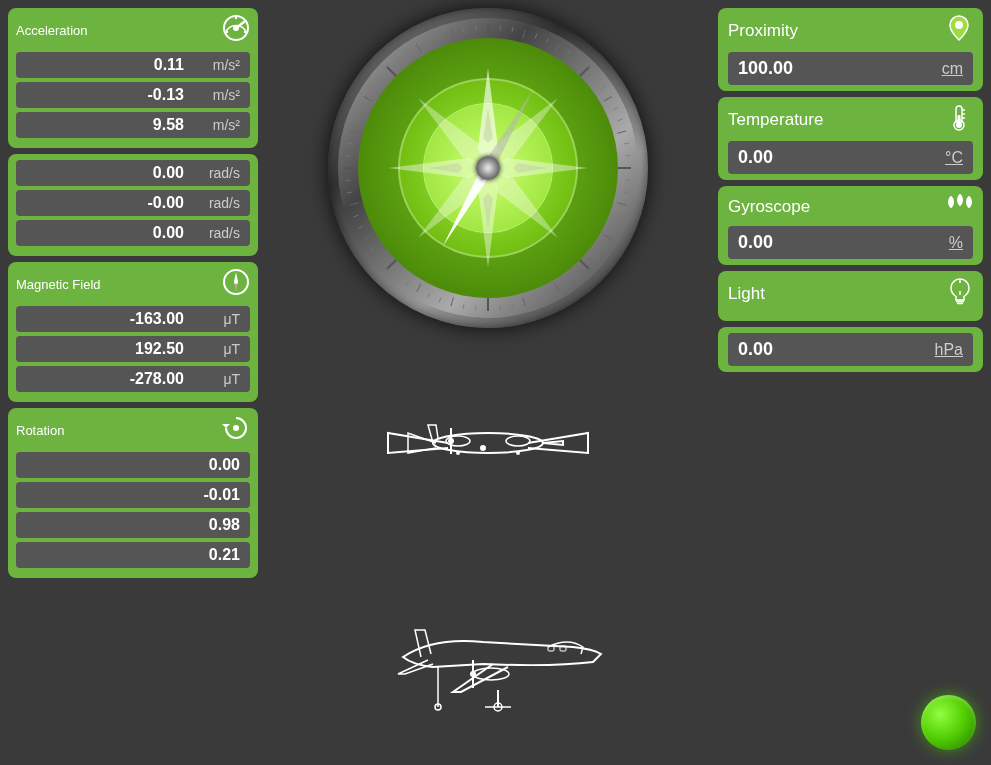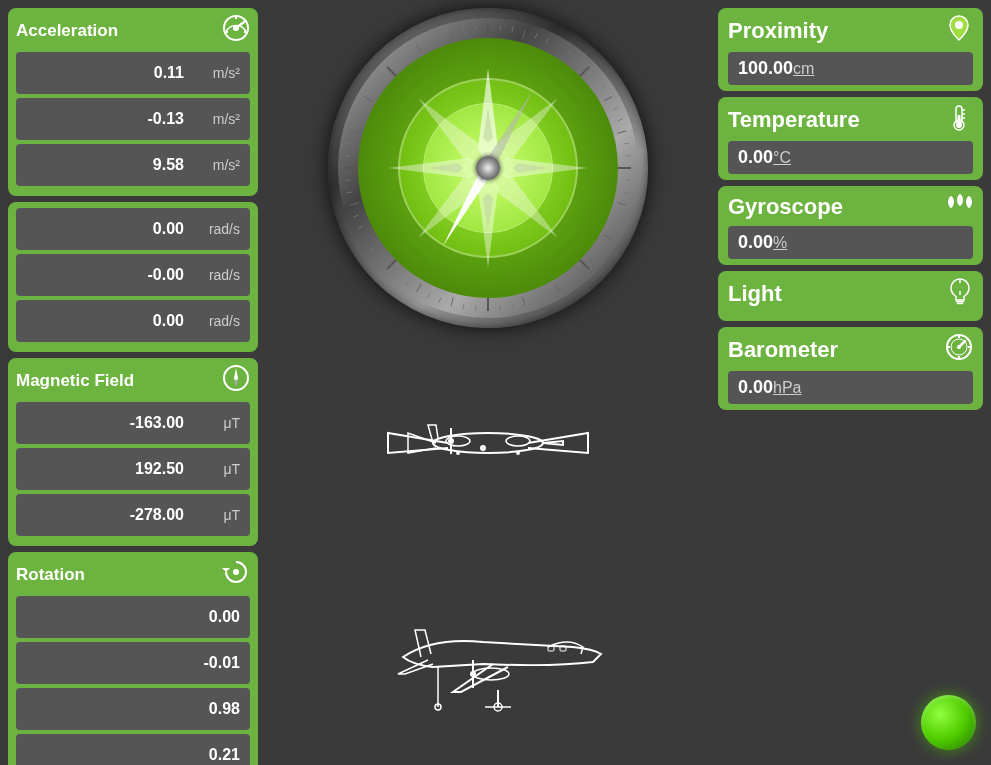--- a/index.html
+++ b/index.html
@@ -32,34 +32,34 @@
 
     .card-header {
       display: flex;
       justify-content: space-between;
       align-items: center;
       margin-bottom: 5px;
     }
 
     .card-title {
       color: white;
-      font-size: 17px;
-      font-weight: bold;
+      font-size: 13px;
+      font-weight: normal;
     }
 
     .card-icon {
       font-size: 20px;
       color: white;
     }
 
     .value-row {
       background: #555;
       border-radius: 4px;
       margin-bottom: 4px;
-      padding: 12px 10px;
+      padding: 4px 10px;
       display: flex;
       justify-content: flex-end;
       align-items: center;
       gap: 6px;
     }
 
     .value-number {
       color: white;
       font-size: 16px;
       font-weight: bold;
@@ -94,29 +94,30 @@
 
     .card-header-right {
       display: flex;
       justify-content: space-between;
       align-items: center;
       margin-bottom: 5px;
     }
 
     .card-title-right {
       color: white;
-      font-size: 22px;
-      font-weight: bold;
+      font-size: 17px;
+      font-weight: normal;
     }
 
     .value-row-right {
       background: #555;
       border-radius: 4px;
       padding: 6px 10px;
       display: flex;
+      justify-content: space-between;
       align-items: center;
     }
 
     .value-number-right {
       color: white;
       font-size: 18px;
       font-weight: bold;
     }
 
     .value-unit-right {
@@ -758,35 +759,20 @@
           <line x1="9" y1="24.5" x2="17" y2="24.5" stroke="white" stroke-width="2"></line>
           <line x1="10" y1="26.5" x2="16" y2="26.5" stroke="white" stroke-width="1.5"></line>
           <line x1="13" y1="2" x2="13" y2="6" stroke="white" stroke-width="1.5"></line>
           <line x1="13" y1="14" x2="13" y2="18" stroke="white" stroke-width="1.5"></line>
         </svg>
       </span>
     </div>
   </div>
 
   <div class="sensor-card-right">
-    <div class="card-header-right">
-      <span class="card-title-right">Barometer</span>
-      <span class="card-icon">
-        <svg width="28" height="28" viewBox="0 0 28 28">
-          <circle cx="14" cy="14" r="12" fill="none" stroke="white" stroke-width="2"></circle>
-          <circle cx="14" cy="14" r="8" fill="none" stroke="white" stroke-width="1"></circle>
-          <line x1="14" y1="2" x2="14" y2="5" stroke="white" stroke-width="2"></line>
-          <line x1="14" y1="23" x2="14" y2="26" stroke="white" stroke-width="2"></line>
-          <line x1="2" y1="14" x2="5" y2="14" stroke="white" stroke-width="2"></line>
-          <line x1="23" y1="14" x2="26" y2="14" stroke="white" stroke-width="2"></line>
-          <line x1="14" y1="14" x2="20" y2="8" stroke="white" stroke-width="2.5" stroke-linecap="round"></line>
-          <circle cx="14" cy="14" r="2" fill="white"></circle>
-        </svg>
-      </span>
-    </div>
     <div class="value-row-right">
       <span class="value-number-right">0.00</span>
       <span class="value-unit-right">hPa</span>
     </div>
   </div>
 
 </div>
 
 <div class="status-ball"></div>
 

